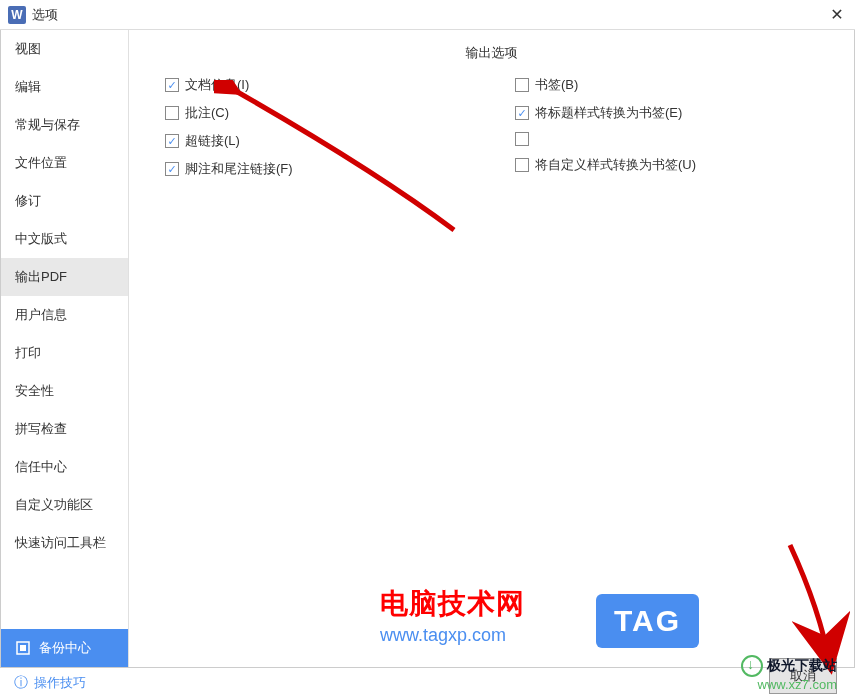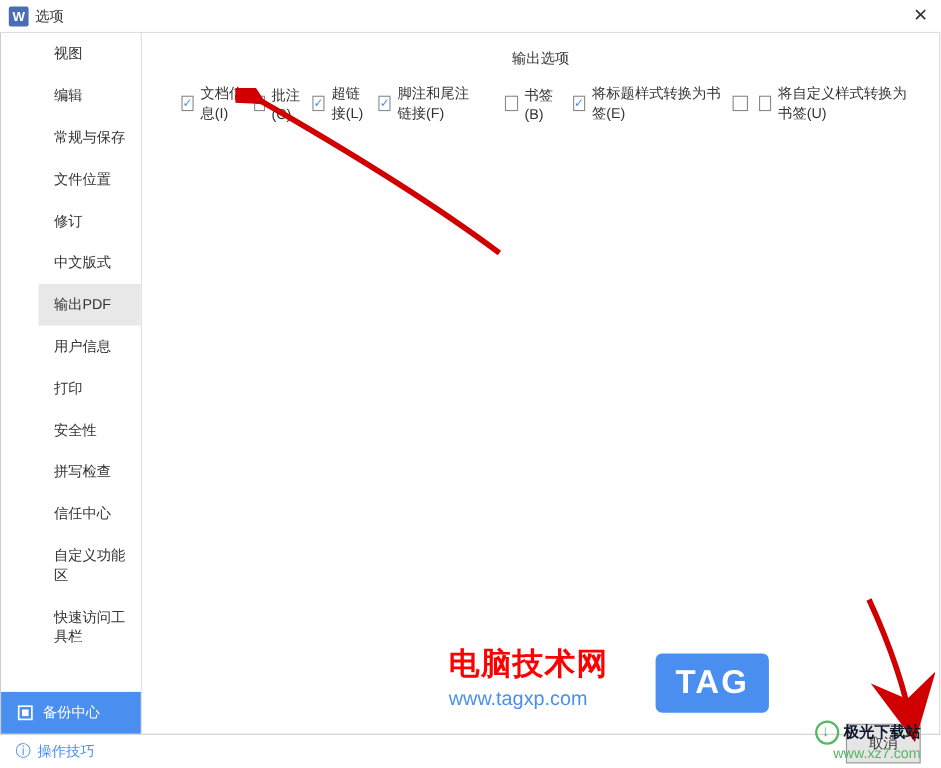--- a/index.html
+++ b/index.html
@@ -65,21 +65,20 @@
       width: 128px;
       background: #fff;
       border-right: 1px solid #e0e0e0;
       display: flex;
       flex-direction: column;
       position: relative;
     }
     .sidebar-items {
       flex: 1;
       overflow-y: auto;
-      padding-left: 34px;
     }
     .sidebar-item {
       padding: 10px 14px;
       font-size: 13px;
       color: #333;
       cursor: pointer;
     }
     .sidebar-item.selected {
       background: #e8e8e8;
     }
@@ -118,21 +117,21 @@
       height: 1px;
       background: #ccc;
       margin-left: 4px;
     }
     .options-grid {
       display: flex;
       gap: 30px;
     }
     .options-col {
       display: flex;
-      flex-direction: row;
+      flex-direction: column;
       gap: 10px;
     }
     .options-col.left {
       margin-left: 18px;
       width: 320px;
     }
     .checkbox-row {
       display: flex;
       align-items: center;
       gap: 6px;
@@ -186,21 +185,21 @@
     .btn-cancel {
       padding: 8px 20px;
       font-size: 13px;
       background: #e5e5e5;
       border: 1px solid #999;
       cursor: pointer;
       color: #333;
     }
     .watermark1 {
       position: absolute;
-      left: 408px;
+      left: 380px;
       top: 585px;
       pointer-events: none;
     }
     .wm1-line1 {
       font-size: 28px;
       font-weight: bold;
       color: #ff0000;
       letter-spacing: 1px;
     }
     .wm1-line2 {

